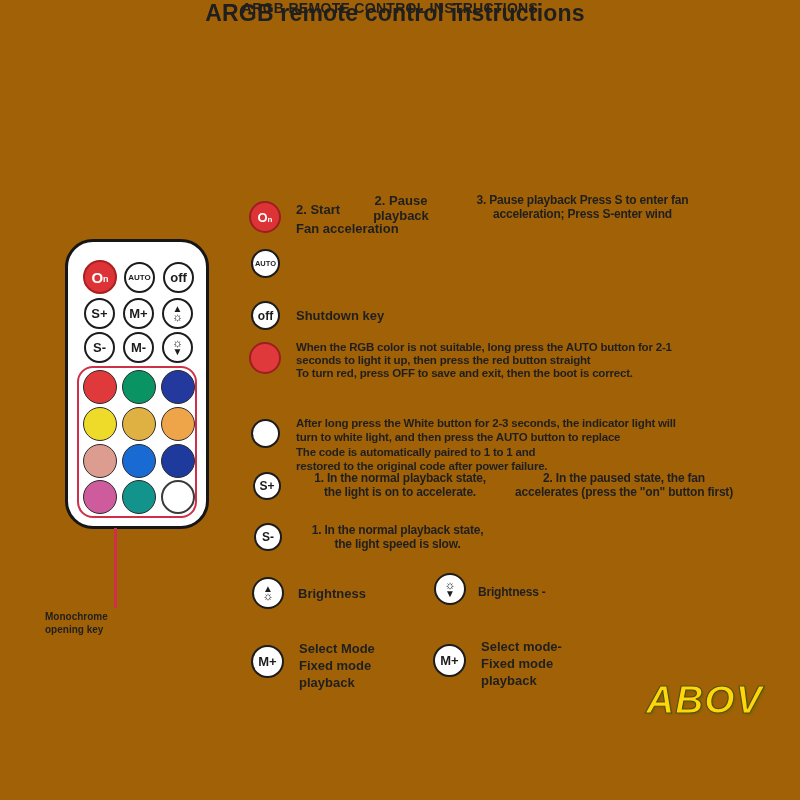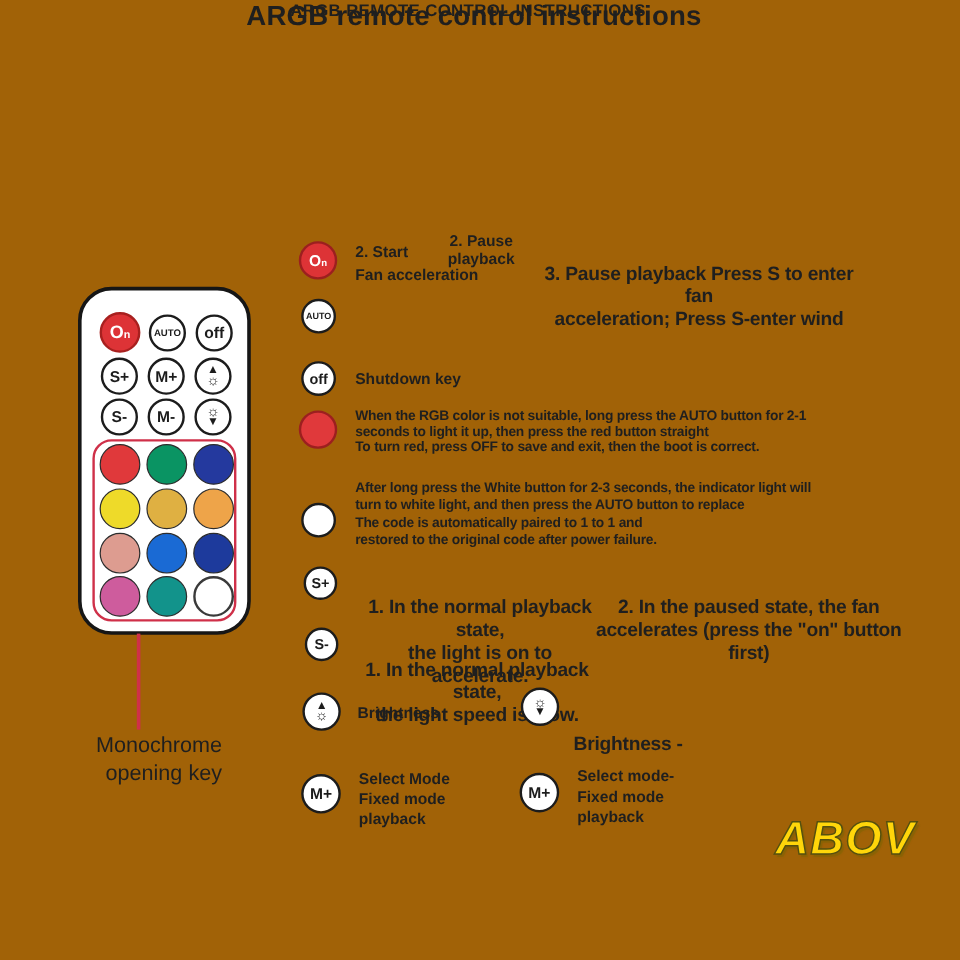--- a/index.html
+++ b/index.html
@@ -22,35 +22,35 @@
   .onbtn .big{font-size:15px;line-height:1;}
   .onbtn .sub{font-size:9px;line-height:1;margin-top:5px;}
   .colorbox{position:absolute;left:9px;top:124px;width:120px;height:152px;border:2.5px solid #cf3049;border-radius:16px;box-sizing:border-box;}
   .cbtn{position:absolute;width:34px;height:34px;border-radius:50%;border:1.5px solid #2c2c2c;box-sizing:border-box;}
   .stack{display:flex;flex-direction:column;align-items:center;line-height:.75;}
   .stack .arr{font-size:10px;}
   .stack .sun{font-size:12px;}
 
   
   .connector{left:114px;top:528px;width:2.5px;height:80px;background:#cf3049;}
-  .mono-label{left:45px;top:610px;width:140px;text-align:right;font-size:18px;font-weight:normal;line-height:1.3;}
+  .mono-label{left:45px;top:610px;width:140px;text-align:left;font-size:10px;font-weight:bold;line-height:1.3;}
 
   
   .ic{position:absolute;border-radius:50%;background:#fff;border:2px solid #1c1c1c;box-sizing:border-box;
       display:flex;align-items:center;justify-content:center;font-weight:bold;color:#1c1c1c;}
   .ic.red-fill{border:2px solid #9c1f1f;color:#fff;}
   .ic .auto-t{font-size:7.5px;}
   .ic .off-t{font-size:12px;}
   .ic .s-t{font-size:12px;}
   .ic .m-t{font-size:13px;}
 
   
   .t{position:absolute;font-weight:bold;line-height:1.18;}
   .fs13{font-size:13px;}
-  .fs12{font-size:16px;letter-spacing:-.2px;margin-top:27px;}
+  .fs12{font-size:12px;letter-spacing:-.2px;}
   .fs115{font-size:11.5px;letter-spacing:-.2px;}
 
   .watermark{left:646px;top:678px;font-size:39px;font-weight:bold;font-style:italic;letter-spacing:1px;
              -webkit-text-stroke:1.2px #55500f;text-shadow:2px 2px 1px rgba(110,100,0,.45);}
 </style>
 </head>
 <body>
 
 <div class="page">
 
@@ -134,21 +134,21 @@
       <span class="off-t">off</span>
     </div>
   <div class="t fs13" style="left:296px;top:308px;">Shutdown key</div>
 
   <div class="ic red-fill" style="left: 249px; top: 342px; width: 32px; height: 32px; background: rgb(224, 57, 59);"></div>
   <div class="t fs115 pre" style="left:296px;top:341px;width:435px;line-height:1.15;">When the RGB color is not suitable, long press the AUTO button for 2-1
 seconds to light it up, then press the red button straight
 To turn red, press OFF to save and exit, then the boot is correct.</div>
 
   <div class="ic" style="left:251px;top:419px;width:29px;height:29px;"></div>
-  <div class="t fs115 pre" style="left:296px;top:400px;width:435px;line-height:1.25;">After long press the White button for 2-3 seconds, the indicator light will
+  <div class="t fs115 pre" style="left:296px;top:416px;width:435px;line-height:1.25;">After long press the White button for 2-3 seconds, the indicator light will
 turn to white light, and then press the AUTO button to replace
 The code is automatically paired to 1 to 1 and
 restored to the original code after power failure.</div>
 
   <div class="ic" style="left:253px;top:472px;width:28px;height:28px;">
       <span class="s-t">S+</span>
     </div>
   <div class="t fs12 pre ctr" style="left:300px;top:471px;width:200px;">1. In the normal playback state,
 the light is on to accelerate.</div>
   <div class="t fs12 pre ctr" style="left:490px;top:471px;width:268px;">2. In the paused state, the fan

